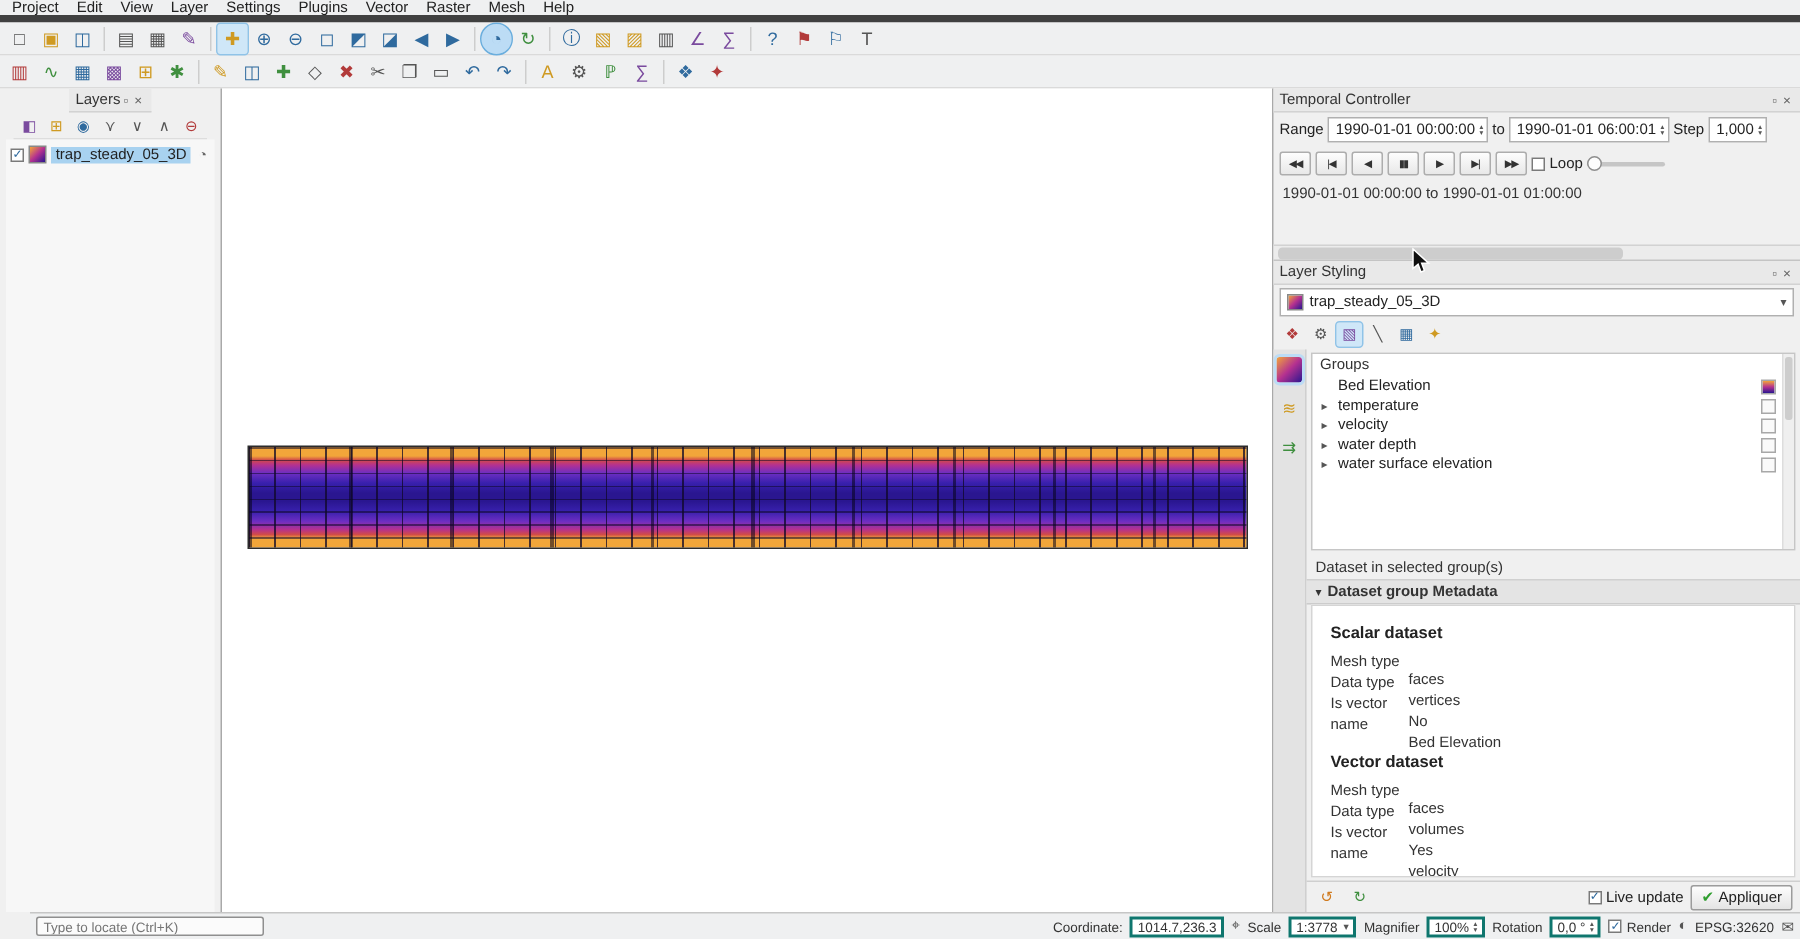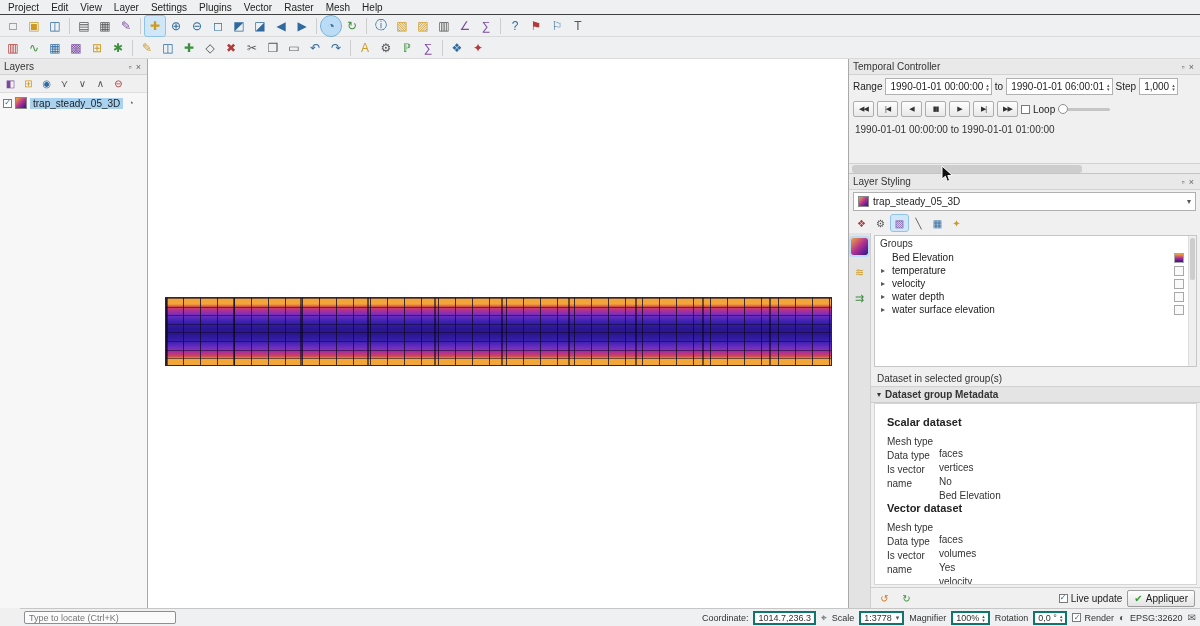--- a/index.html
+++ b/index.html
@@ -3,38 +3,38 @@
 <meta charset="utf-8">
 <style>
   * { box-sizing: border-box; margin: 0; padding: 0; }
   html,body { width:1200px; height:626px; overflow:hidden; }
   body {
     font-family:"Liberation Sans", sans-serif;
     font-size:11px; color:#222; background:#f0f0f0; position:relative;
   }
   
   .menubar { height:15px; display:flex; align-items:center; padding:0 2px;
-    background:#eff0f1; border-bottom:1px solid #404040; font-size:10px; }
+    background:#eff0f1; border-bottom:5px solid #404040; font-size:10px; }
   .menu-item { padding:0 6px; cursor:default; }
   
   .toolbar { height:22px; display:flex; align-items:center; gap:1px;
     background:#eff0f1; border-bottom:1px solid #dadada; padding:0 3px; }
   .tbtn { width:20px; height:20px; display:flex; align-items:center;
     justify-content:center; font-size:12px; border-radius:2px; cursor:default; }
   .tbtn.sm { width:17px; height:16px; font-size:10px; }
   .tbtn.active { background:#cfe7f8; outline:1px solid #8fc3e8; }
   .tbtn.active-circle { background:#bcdcf5; border-radius:10px; outline:1px solid #6aaede; }
   .sep { width:1px; height:16px; background:#cdcdcd; margin:0 3px; }
   .ic-b { color:#2f6a9e; } .ic-y { color:#cf9a22; } .ic-g { color:#3f8f3f; }
   .ic-r { color:#b23a3a; } .ic-p { color:#7a4a9e; } .ic-k { color:#555; }
   
   .main { position:absolute; top:59px; bottom:18px; left:0; right:0; display:flex; }
   
   .layers-panel { width:148px; background:#f0f0f0; border-right:1px solid #a9a9a9;
-    display:flex; flex-direction:column; }
+    display:flex; flex-direction:column;align-items:center; }
   .panel-header { height:16px; display:flex; align-items:center; padding:0 4px;
     background:#e9e9e9; border-bottom:1px solid #d2d2d2; font-size:10px; color:#333; }
   .panel-header .ph-title { flex:1; }
   .ph-ic { font-size:9px; color:#666; padding:0 2px; }
   .layers-toolbar { height:18px; display:flex; align-items:center; gap:1px;
     padding:0 2px; border-bottom:1px solid #ddd; }
   .layers-list { flex:1; background:#f7f7f7; padding-top:2px; }
   .layer-row { height:16px; display:flex; align-items:center; gap:3px; padding:0 3px; }
   .cbx { width:9px; height:9px; border:1px solid #7a7a7a; background:#fff;
     display:flex; align-items:center; justify-content:center; font-size:8px;

